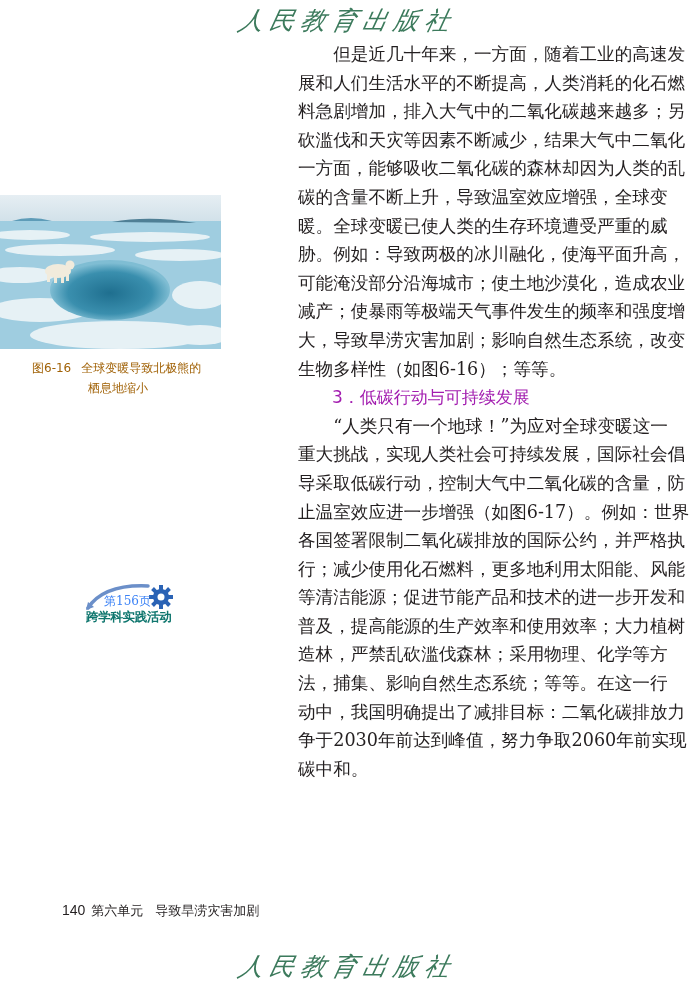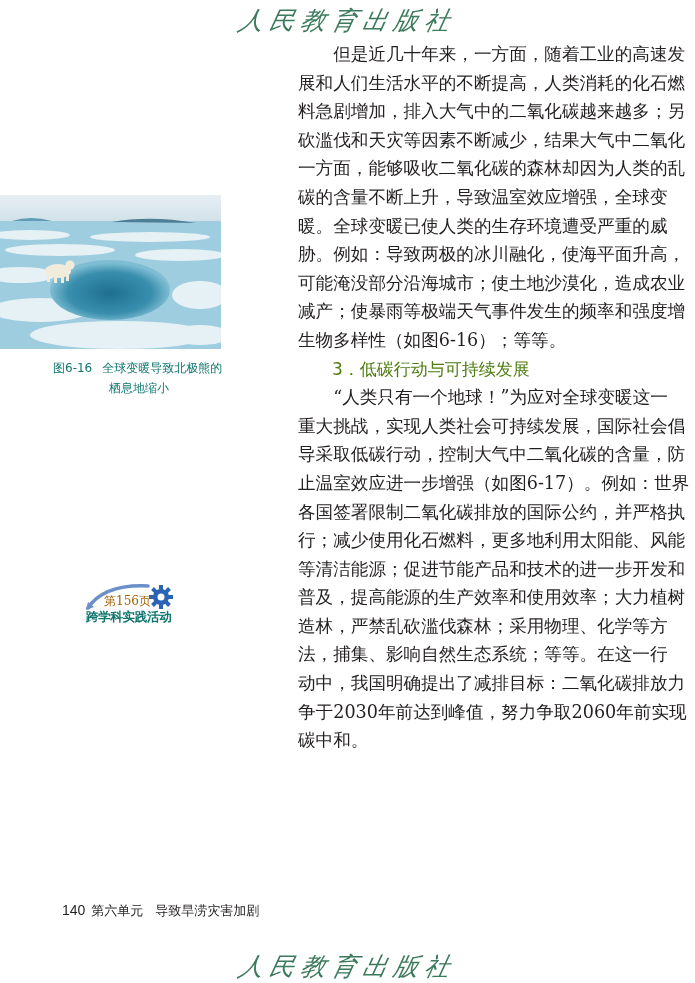--- a/index.html
+++ b/index.html
@@ -25,48 +25,47 @@
       font-size: 17.6px; line-height: 28.6px;
       text-align: justify;
       color: #231f20;
       margin-left: 44px;
     }
     .body-text p { margin: 0; }
     .indent { text-indent: 2em; }
     .para-line { display: block; white-space: nowrap; text-align-last: justify; }
     .para-line.last { text-align-last: left; }
     .section-heading {
-      color: #4d7c0f;
+      color: #a21caf;
       font-family: "DejaVu Sans", "Liberation Sans", sans-serif;
       font-size: 17px;
       padding-left: 2em;
       line-height: 28.6px;
       white-space: nowrap;
     }
 
     .figure {
       position: absolute; left: 0; top: 195px; width: 221px; height: 154px;
       overflow: hidden;
     }
     .figure svg { display: block; }
     .figure-caption {
       position: absolute; left: 32px; top: 358px; width: 190px;
-      font-size: 12px; line-height: 20px; color: #0f766e;
+      font-size: 12px; line-height: 20px; color: #a16207;
       font-family: "DejaVu Serif", serif;
-      margin-left: 21px;
     }
     .figure-caption .num { margin-right: 10px; font-family: "DejaVu Sans", sans-serif; }
     .figure-caption .line2 { padding-left: 56px; display: block; }
 
     .crossref {
       position: absolute; left: 84px; top: 580px; width: 110px; height: 48px;
     }
     .crossref .page-ref {
       position: absolute; left: 20px; top: 13px;
-      font-size: 12px; color: #a16207; font-family: "DejaVu Serif", serif;
+      font-size: 12px; color: #3b82f6; font-family: "DejaVu Serif", serif;
       white-space: nowrap;
     }
     .crossref .label {
       position: absolute; left: 2px; top: 29px;
       font-size: 12.5px; color: #0f766e; font-weight: bold;
       font-family: "DejaVu Sans", sans-serif; white-space: nowrap;
       letter-spacing: -0.3px;
     }
     .crossref .arc { position: absolute; left: 0; top: 0; }
     .crossref .gear { position: absolute; left: 64px; top: 4px; }
@@ -156,20 +155,21 @@
     <span class="para-line indent">但是近几十年来，一方面，随着工业的高速发</span>
     <span class="para-line">展和人们生活水平的不断提高，人类消耗的化石燃</span>
     <span class="para-line">料急剧增加，排入大气中的二氧化碳越来越多；另</span>
     <span class="para-line">砍滥伐和天灾等因素不断减少，结果大气中二氧化</span>
     <span class="para-line">一方面，能够吸收二氧化碳的森林却因为人类的乱</span>
     <span class="para-line">碳的含量不断上升，导致温室效应增强，全球变</span>
     <span class="para-line">暖。全球变暖已使人类的生存环境遭受严重的威</span>
     <span class="para-line">胁。例如：导致两极的冰川融化，使海平面升高，</span>
     <span class="para-line">可能淹没部分沿海城市；使土地沙漠化，造成农业</span>
     <span class="para-line">减产；使暴雨等极端天气事件发生的频率和强度增</span>
+    <span class="para-line">大，导致旱涝灾害加剧；影响自然生态系统，改变</span>
     <span class="para-line last">生物多样性（如图6-16）；等等。</span>
   </p>
   <div class="section-heading">3．低碳行动与可持续发展</div>
   <p>
     <span class="para-line indent">“人类只有一个地球！”为应对全球变暖这一</span>
     <span class="para-line">重大挑战，实现人类社会可持续发展，国际社会倡</span>
     <span class="para-line">导采取低碳行动，控制大气中二氧化碳的含量，防</span>
     <span class="para-line">止温室效应进一步增强（如图6-17）。例如：世界</span>
     <span class="para-line">各国签署限制二氧化碳排放的国际公约，并严格执</span>
     <span class="para-line">行；减少使用化石燃料，更多地利用太阳能、风能</span>

